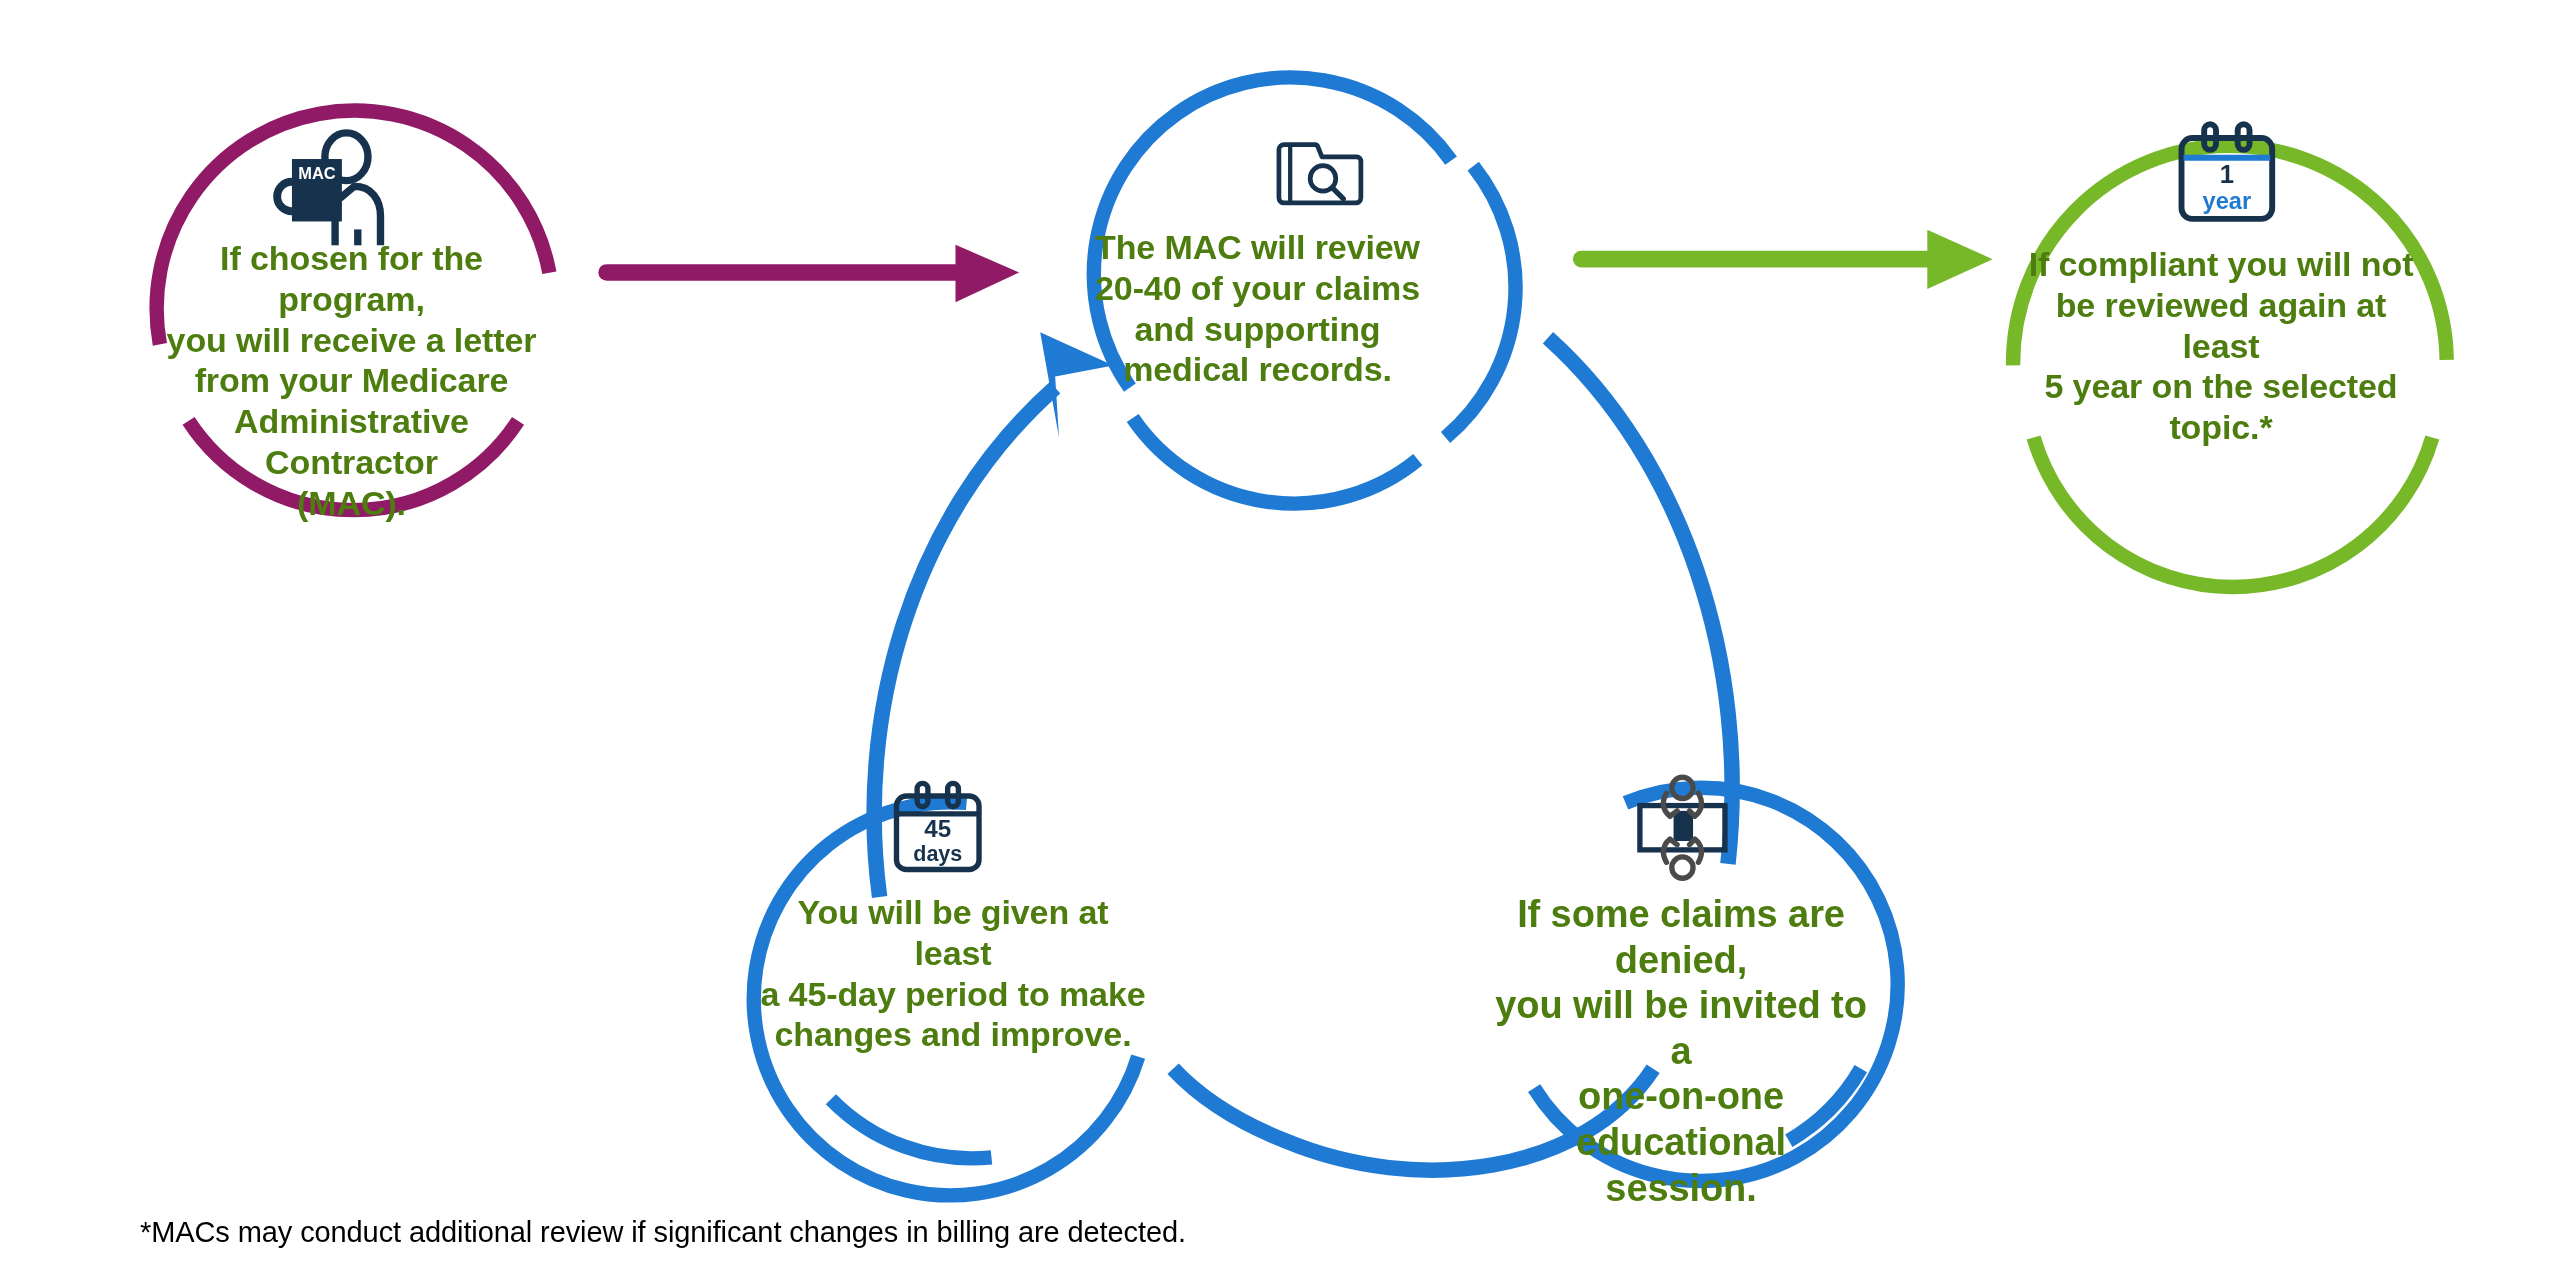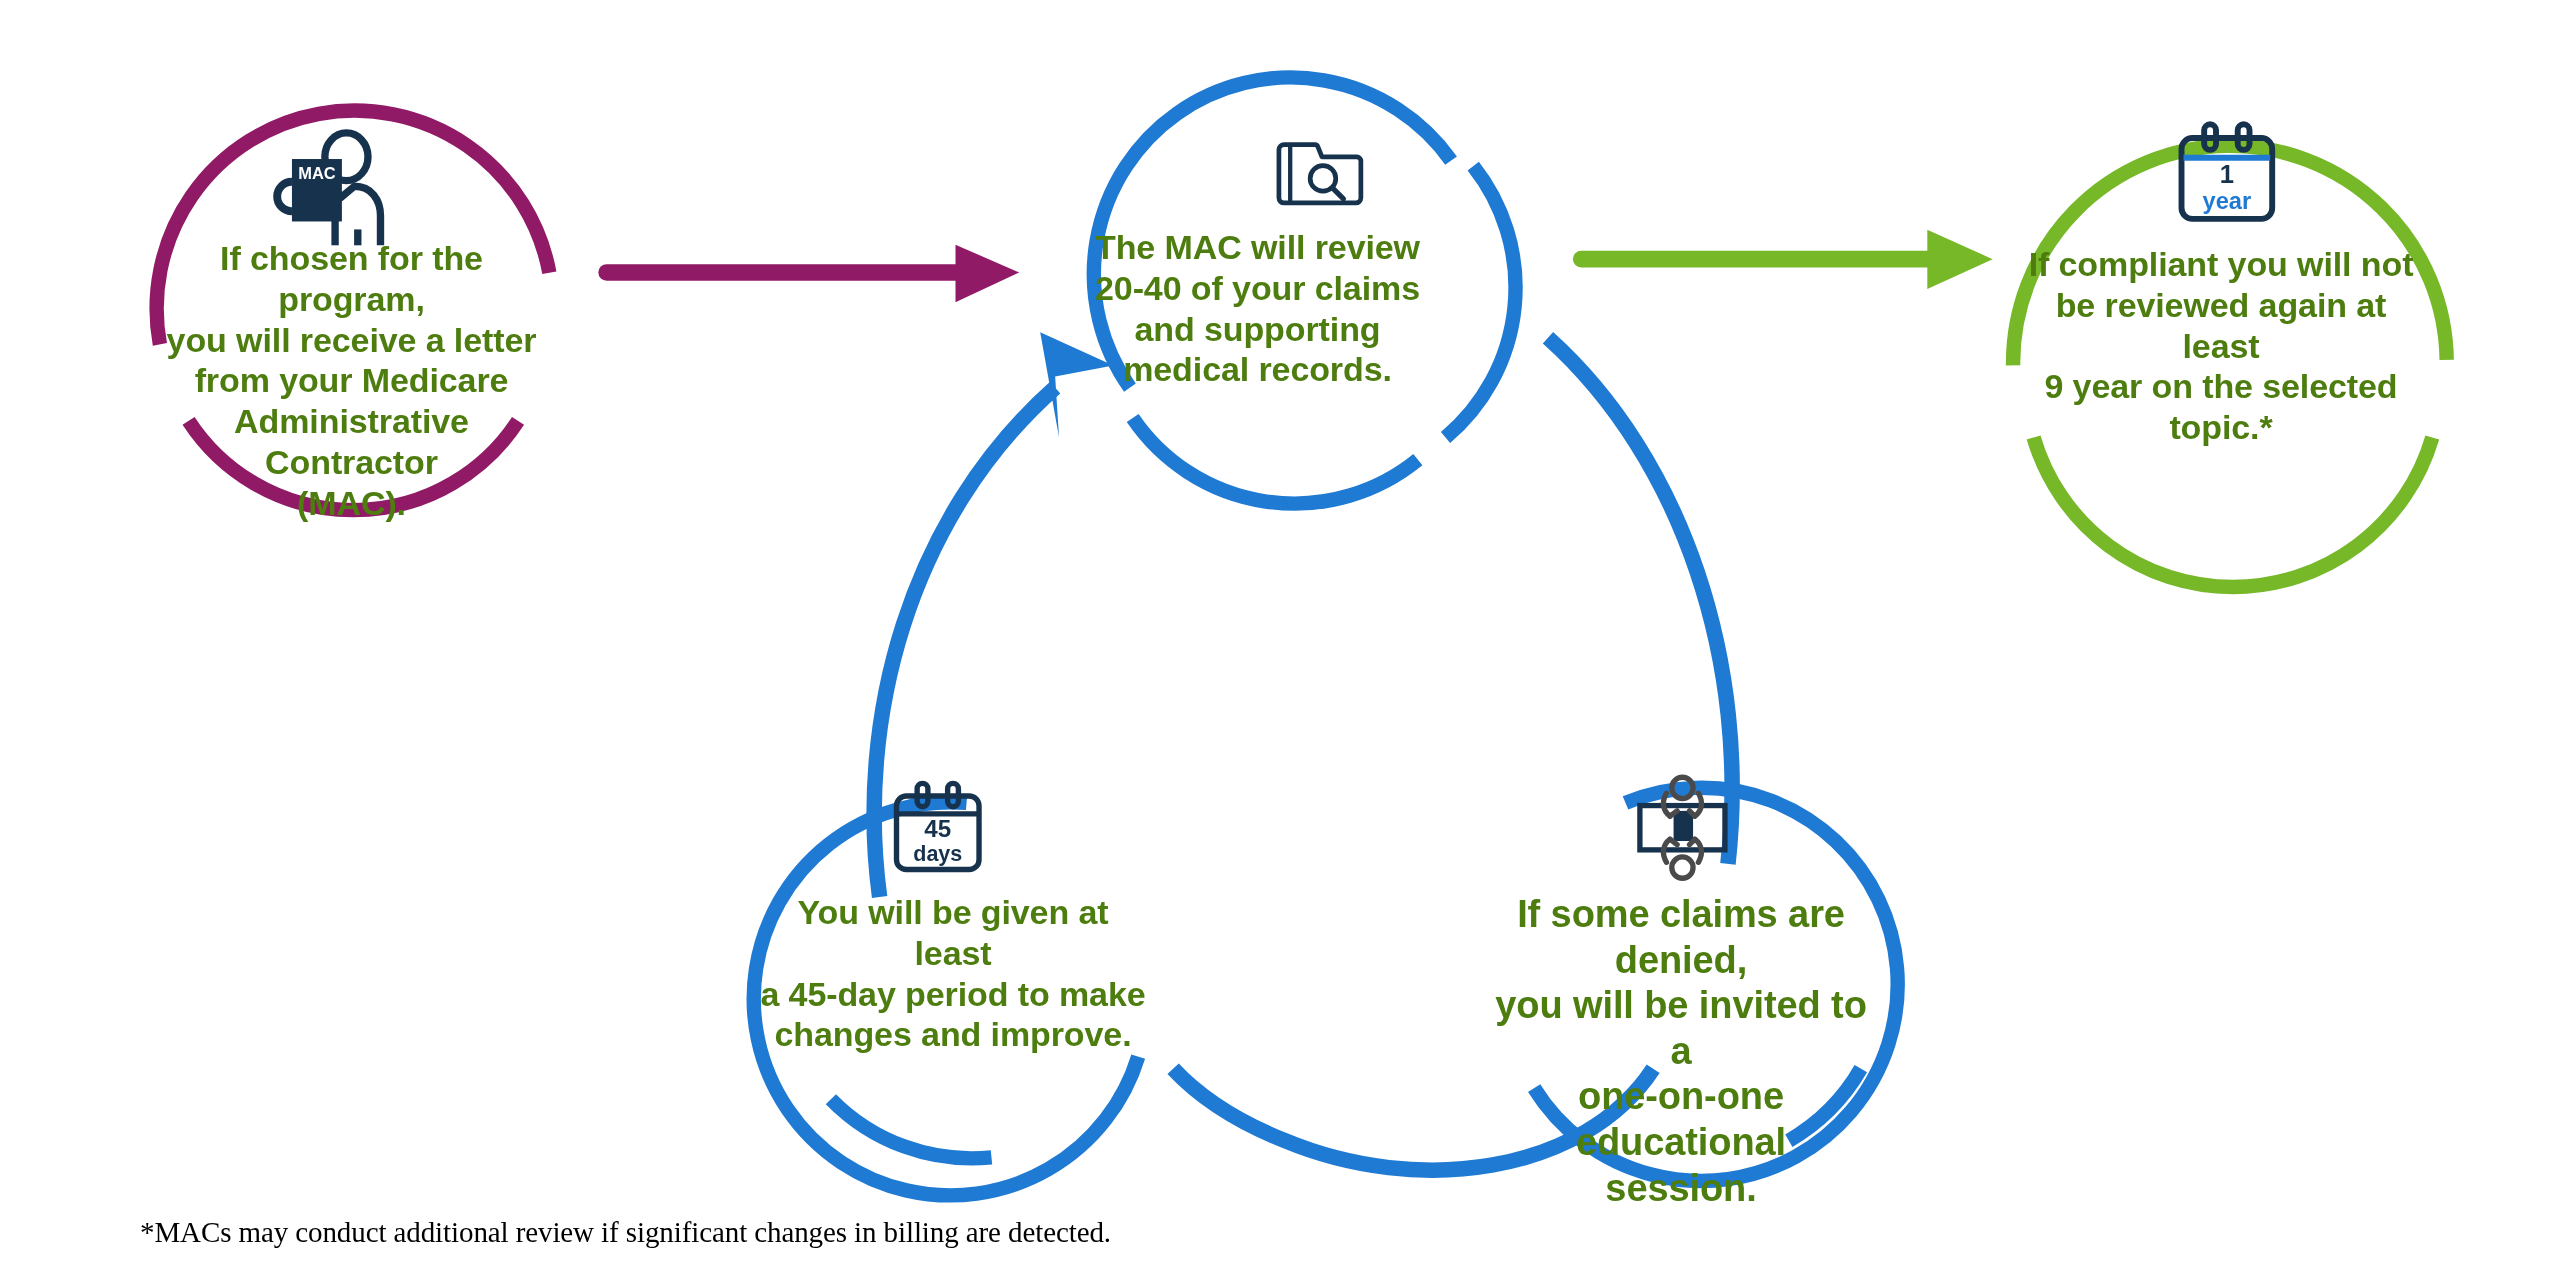--- a/index.html
+++ b/index.html
@@ -75,21 +75,21 @@
     font-size: 38px;
   }
 
   .footnote {
     position: absolute;
     left: 140px;
     top: 1216px;
     font-size: 29px;
     font-weight: 400;
     color: #000000;
-    font-family: Liberation Serif, serif;
+    font-family: Liberation Sans, sans-serif;
     letter-spacing: -0.1px;
   }
 
   
   .icon-label {
     font-family: "Liberation Sans", sans-serif;
     font-weight: 700;
   }
 </style>
 </head>
@@ -225,21 +225,21 @@
 Administrative Contractor
 (MAC).</div>
 
   <div class="node-text t-step2">The MAC will review
 20-40 of your claims
 and supporting
 medical records.</div>
 
   <div class="node-text t-step3">If compliant you will not
 be reviewed again at least
-9 year on the selected
+5 year on the selected
 topic.*</div>
 
   <div class="node-text t-step4">You will be given at least
 a 45-day period to make
 changes and improve.</div>
 
   <div class="node-text t-step5">If some claims are denied,
 you will be invited to a
 one-on-one educational
 session.</div>

